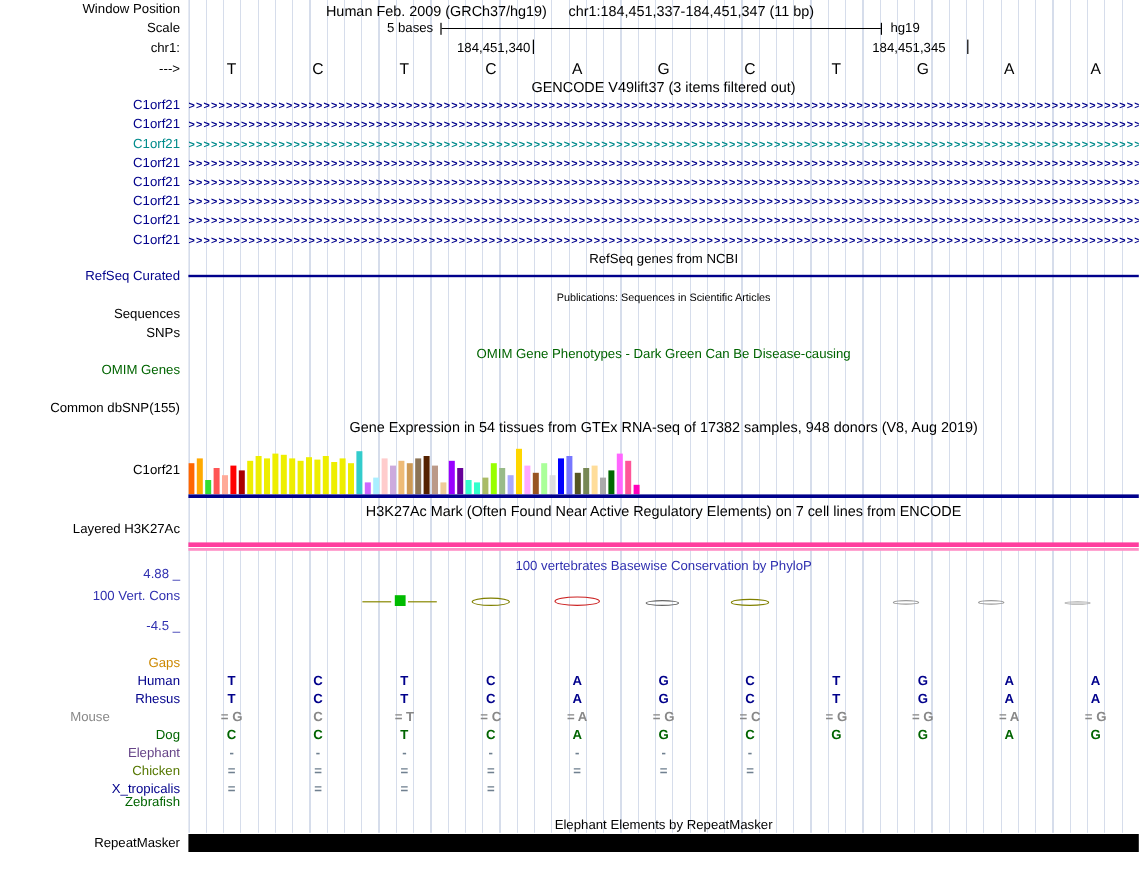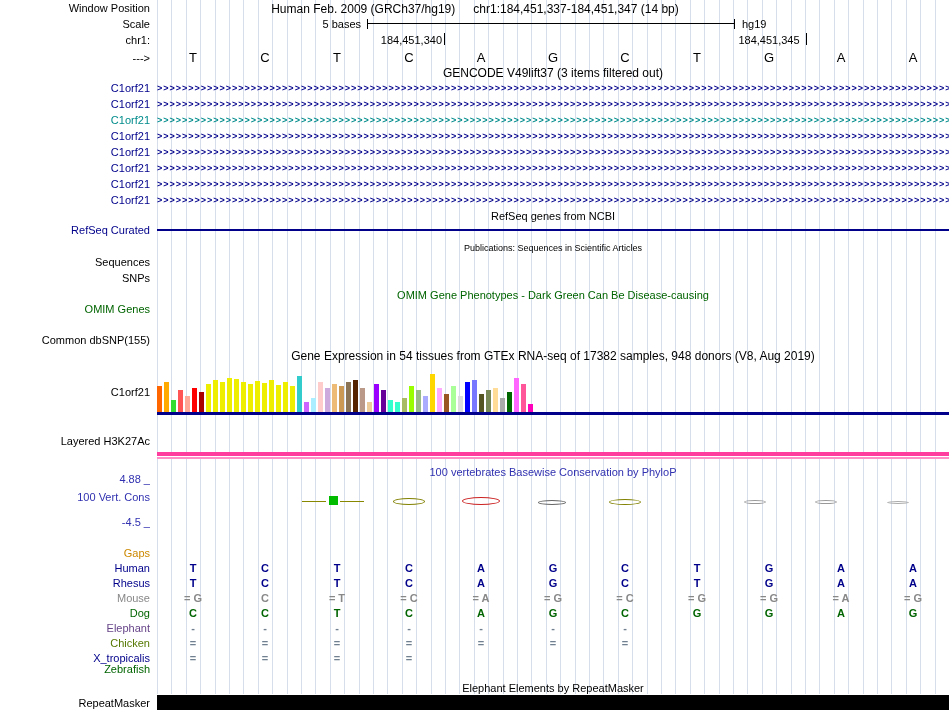--- a/index.html
+++ b/index.html
@@ -15,21 +15,21 @@
   .blue{color:#3030b0}
   .navy{color:#00008b}
   .green{color:#006400}
   #top-title{position:absolute;left:0;top:2px;width:950px;text-align:center;white-space:nowrap;font-size:12px}
   #top-title .gap{display:inline-block;width:18px}
   #scale-value{position:absolute;left:157px;top:18px;width:204px;text-align:right}
   #scale-bar{position:absolute;left:367px;top:19px;width:368px;height:10px;border-left:1px solid #000;border-right:1px solid #000;
     background:linear-gradient(to bottom,transparent 4px,#000 4px,#000 5px,transparent 5px)}
   #hg19{position:absolute;left:742px;top:18px}
   #coord-left{position:absolute;left:372px;top:34px;width:70px;text-align:right}
-  #coord-right{position:absolute;left:734px;top:34px;width:70px;text-align:center}
+  #coord-right{position:absolute;left:718px;top:34px;width:70px;text-align:right}
   .coord-tick{position:absolute;width:1px;height:12px;background:#000;top:33px}
   #bases{position:absolute;left:157px;top:50px;width:792px;height:15px;display:flex}
   .base-cell{flex:1;text-align:center;font-size:13px;line-height:15px}
   .gene-arrows{position:absolute;left:157px;width:792px;height:16px;line-height:16px;overflow:hidden;white-space:nowrap;
     font-size:9px;letter-spacing:1px;font-weight:bold}
   #refseq-line{position:absolute;left:157px;top:229px;width:792px;height:2px;background:#00008b}
   #gtex-bars{position:absolute;left:157px;top:368px;width:792px;height:44px;display:flex;align-items:flex-end;gap:2px;overflow:hidden}
   .gtex-bar{flex:0 0 auto;width:5px}
   #gtex-base{position:absolute;left:157px;top:412px;width:792px;height:3px;background:#00008b}
   #h3k-bar{position:absolute;left:157px;top:452px;width:792px;height:7px;
@@ -39,21 +39,21 @@
   .mz-cell{flex:1;text-align:center;font-size:11px;font-weight:bold;line-height:15px;white-space:pre}
   #repeat-bar{position:absolute;left:157px;top:695px;width:792px;height:15px;background:#000}
 </style>
 </head>
 <body>
 
 <div id="browser">
   <div id="grid"></div>
 
   <div class="glabel" style="top:2px">Window Position</div>
-  <div id="top-title"><span>Human Feb. 2009 (GRCh37/hg19)</span><span class="gap"></span><span>chr1:184,451,337-184,451,347 (14 bp)</span></div>
+  <div id="top-title"><span>Human Feb. 2009 (GRCh37/hg19)</span><span class="gap"></span><span>chr1:184,451,337-184,451,347 (11 bp)</span></div>
 
   <div class="glabel" style="top:18px">Scale</div>
   <div id="scale-value">5 bases</div>
   <div id="scale-bar"></div>
   <div id="hg19">hg19</div>
 
   <div class="glabel" style="top:34px">chr1:</div>
   <div id="coord-left">184,451,340</div>
   <div class="coord-tick" style="left:444px"></div>
   <div id="coord-right">184,451,345</div>
@@ -142,20 +142,21 @@
       <div class="gtex-bar" style="height: 22px; background: rgb(119, 136, 85);"></div>
       <div class="gtex-bar" style="height: 24px; background: rgb(255, 221, 153);"></div>
       <div class="gtex-bar" style="height: 14px; background: rgb(170, 170, 170);"></div>
       <div class="gtex-bar" style="height: 20px; background: rgb(0, 102, 0);"></div>
       <div class="gtex-bar" style="height: 34px; background: rgb(255, 102, 255);"></div>
       <div class="gtex-bar" style="height: 28px; background: rgb(255, 85, 153);"></div>
       <div class="gtex-bar" style="height: 8px; background: rgb(255, 0, 187);"></div>
     </div>
   <div id="gtex-base"></div>
 
+  <div class="ctitle lg" style="top:420px">H3K27Ac Mark (Often Found Near Active Regulatory Elements) on 7 cell lines from ENCODE</div>
   <div class="glabel" style="top:435px">Layered H3K27Ac</div>
   <div id="h3k-bar"></div>
 
   <div class="ctitle blue" style="top:466px">100 vertebrates Basewise Conservation by PhyloP</div>
   <div class="glabel blue" style="top:473px">4.88 _</div>
   <div class="glabel blue" style="top:491px">100 Vert. Cons</div>
   <div class="glabel blue" style="top:516px">-4.5 _</div>
 
 
   <div class="ctitle" style="top:682px">Elephant Elements by RepeatMasker</div>
@@ -222,21 +223,21 @@
       <div class="mz-cell" style="color: rgb(0, 0, 139);">T</div>
       <div class="mz-cell" style="color: rgb(0, 0, 139);">C</div>
       <div class="mz-cell" style="color: rgb(0, 0, 139);">A</div>
       <div class="mz-cell" style="color: rgb(0, 0, 139);">G</div>
       <div class="mz-cell" style="color: rgb(0, 0, 139);">C</div>
       <div class="mz-cell" style="color: rgb(0, 0, 139);">T</div>
       <div class="mz-cell" style="color: rgb(0, 0, 139);">G</div>
       <div class="mz-cell" style="color: rgb(0, 0, 139);">A</div>
       <div class="mz-cell" style="color: rgb(0, 0, 139);">A</div>
     </div>
-    <div class="glabel" style="top: 591px; height: 15px; line-height: 15px; color: rgb(136, 136, 136);">Mouse</div>
+    <div class="glabel" style="top: 591px; height: 15px; line-height: 15px; color: rgb(136, 136, 136); text-align: center;">Mouse</div>
     <div class="mz-row" style="top: 591px;">
       <div class="mz-cell" style="color: rgb(136, 136, 136);">= G</div>
       <div class="mz-cell" style="color: rgb(136, 136, 136);">C</div>
       <div class="mz-cell" style="color: rgb(136, 136, 136);">= T</div>
       <div class="mz-cell" style="color: rgb(136, 136, 136);">= C</div>
       <div class="mz-cell" style="color: rgb(136, 136, 136);">= A</div>
       <div class="mz-cell" style="color: rgb(136, 136, 136);">= G</div>
       <div class="mz-cell" style="color: rgb(136, 136, 136);">= C</div>
       <div class="mz-cell" style="color: rgb(136, 136, 136);">= G</div>
       <div class="mz-cell" style="color: rgb(136, 136, 136);">= G</div>

